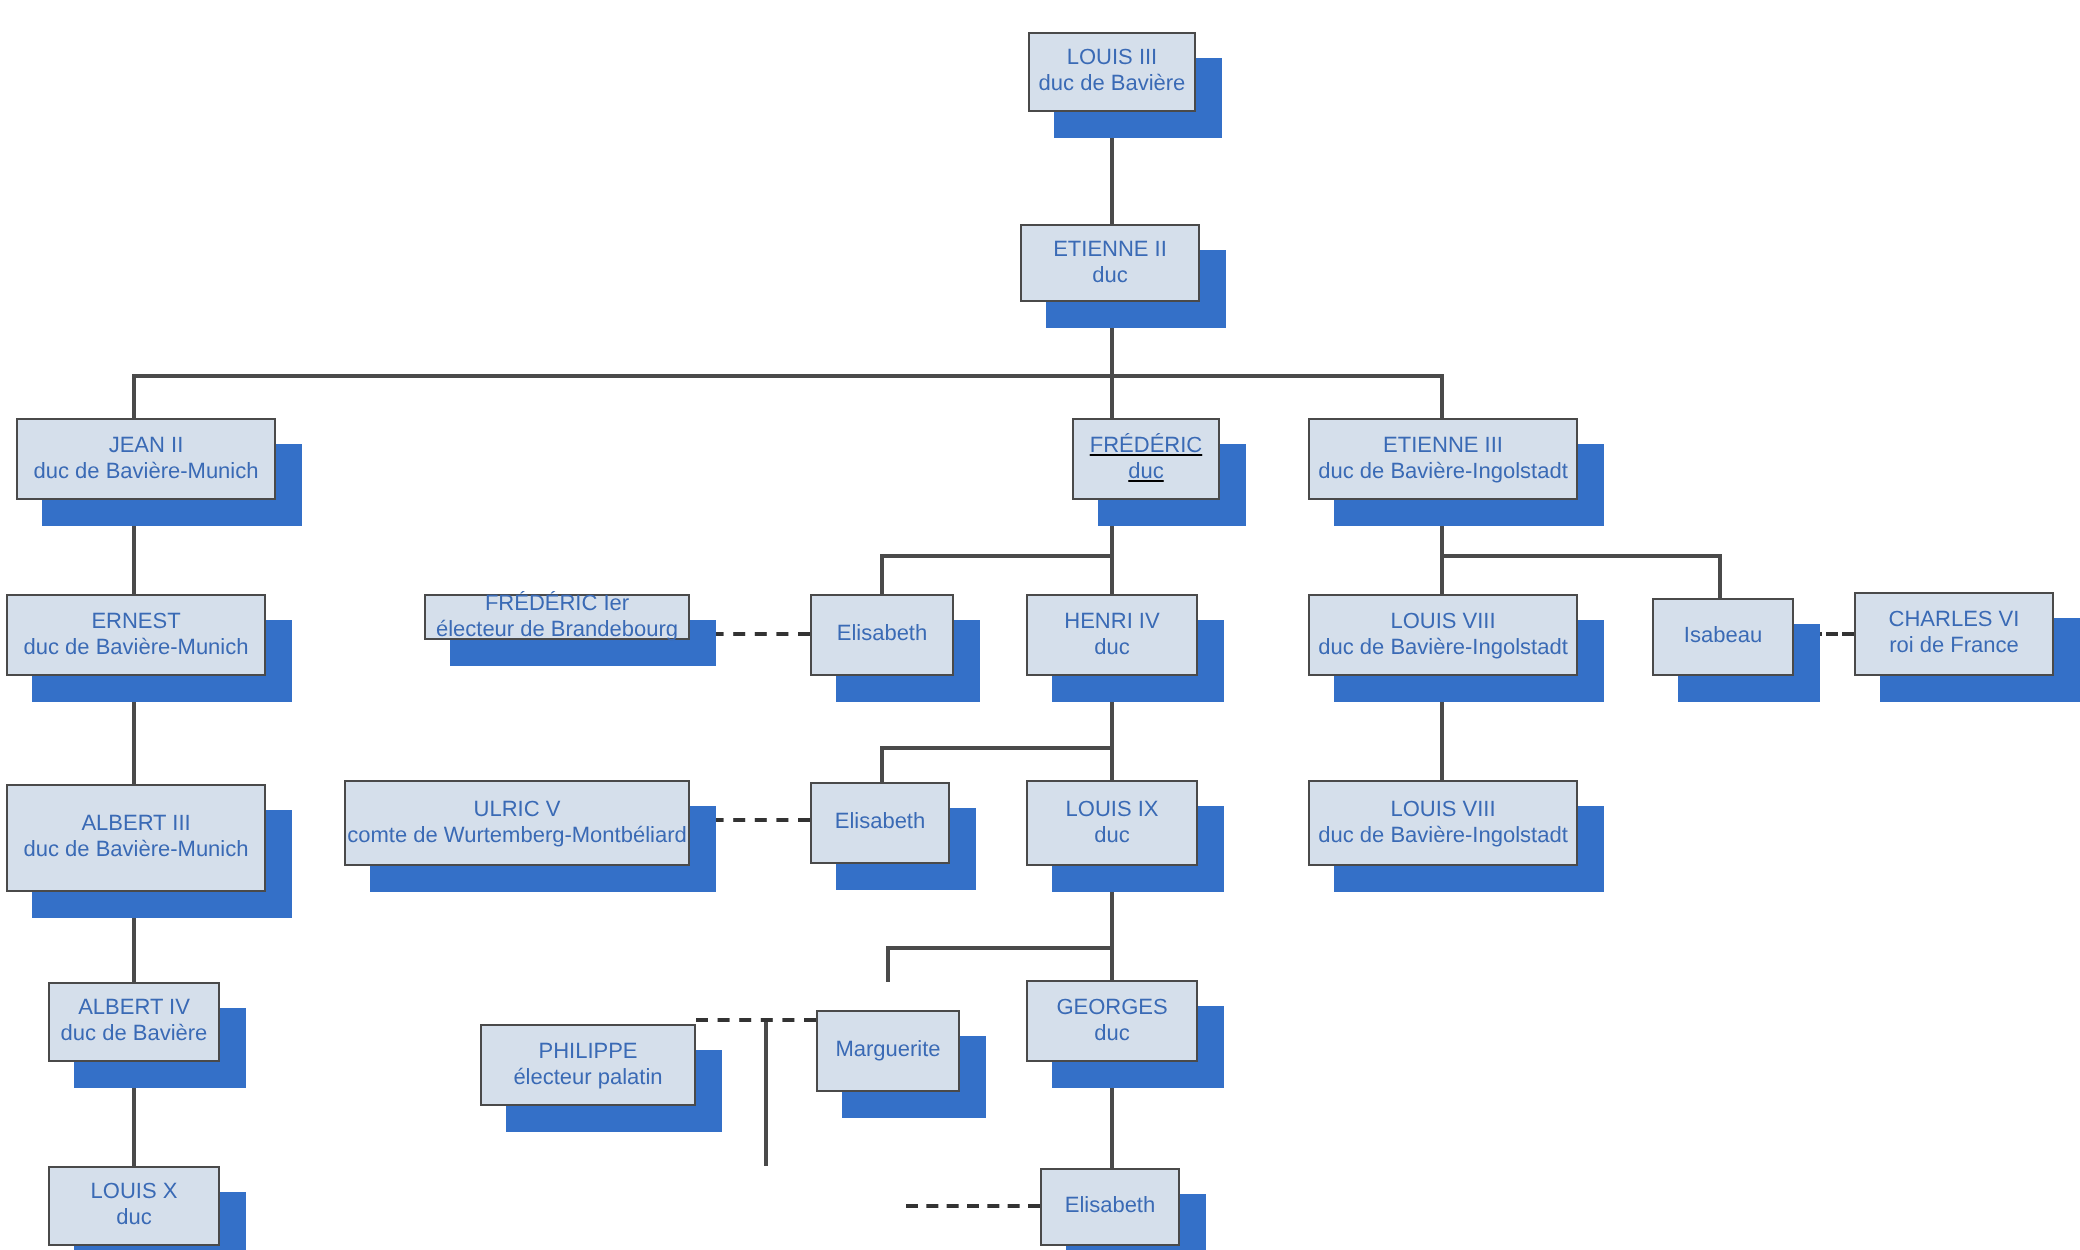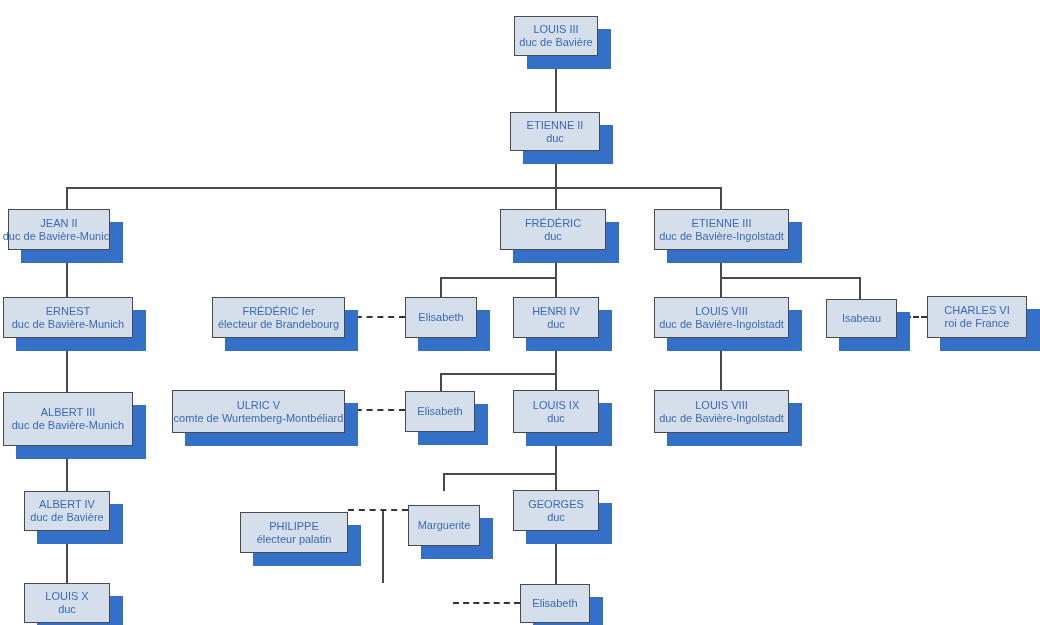--- a/index.html
+++ b/index.html
@@ -61,37 +61,37 @@
 <div id="canvas">
 
   <div class="node" style="left:514px;top:3px;width:84px;height:40px;">
     <div class="name">LOUIS III</div>
     <div class="sub">duc de Bavière</div>
   </div>
   <div class="node" style="left:510px;top:99px;width:90px;height:39px;">
     <div class="name">ETIENNE II</div>
     <div class="sub">duc</div>
   </div>
-  <div class="node" style="left:8px;top:196px;width:102px;height:41px;">
+  <div class="node" style="left:8px;top:196px;width:130px;height:41px;">
     <div class="name">JEAN II</div>
     <div class="sub">duc de Bavière-Munich</div>
   </div>
-  <div class="node" style="left:500px;top:196px;width:106px;height:41px;">
+  <div class="node" style="left:536px;top:196px;width:74px;height:41px;text-decoration:underline;">
     <div class="name">FRÉDÉRIC</div>
     <div class="sub">duc</div>
   </div>
   <div class="node" style="left:654px;top:196px;width:135px;height:41px;">
     <div class="name">ETIENNE III</div>
     <div class="sub">duc de Bavière-Ingolstadt</div>
   </div>
   <div class="node" style="left:3px;top:284px;width:130px;height:41px;text-align:right;">
     <div class="name">ERNEST</div>
     <div class="sub">duc de Bavière-Munich</div>
   </div>
-  <div class="node" style="left:212px;top:284px;width:133px;height:41px;">
+  <div class="node" style="left:212px;top:284px;width:133px;height:23px;">
     <div class="name">FRÉDÉRIC Ier</div>
     <div class="sub">électeur de Brandebourg</div>
   </div>
   <div class="node" style="left:405px;top:284px;width:72px;height:41px;">
     <div class="name">Elisabeth</div>
 
   </div>
   <div class="node" style="left:513px;top:284px;width:86px;height:41px;">
     <div class="name">HENRI IV</div>
     <div class="sub">duc</div>

